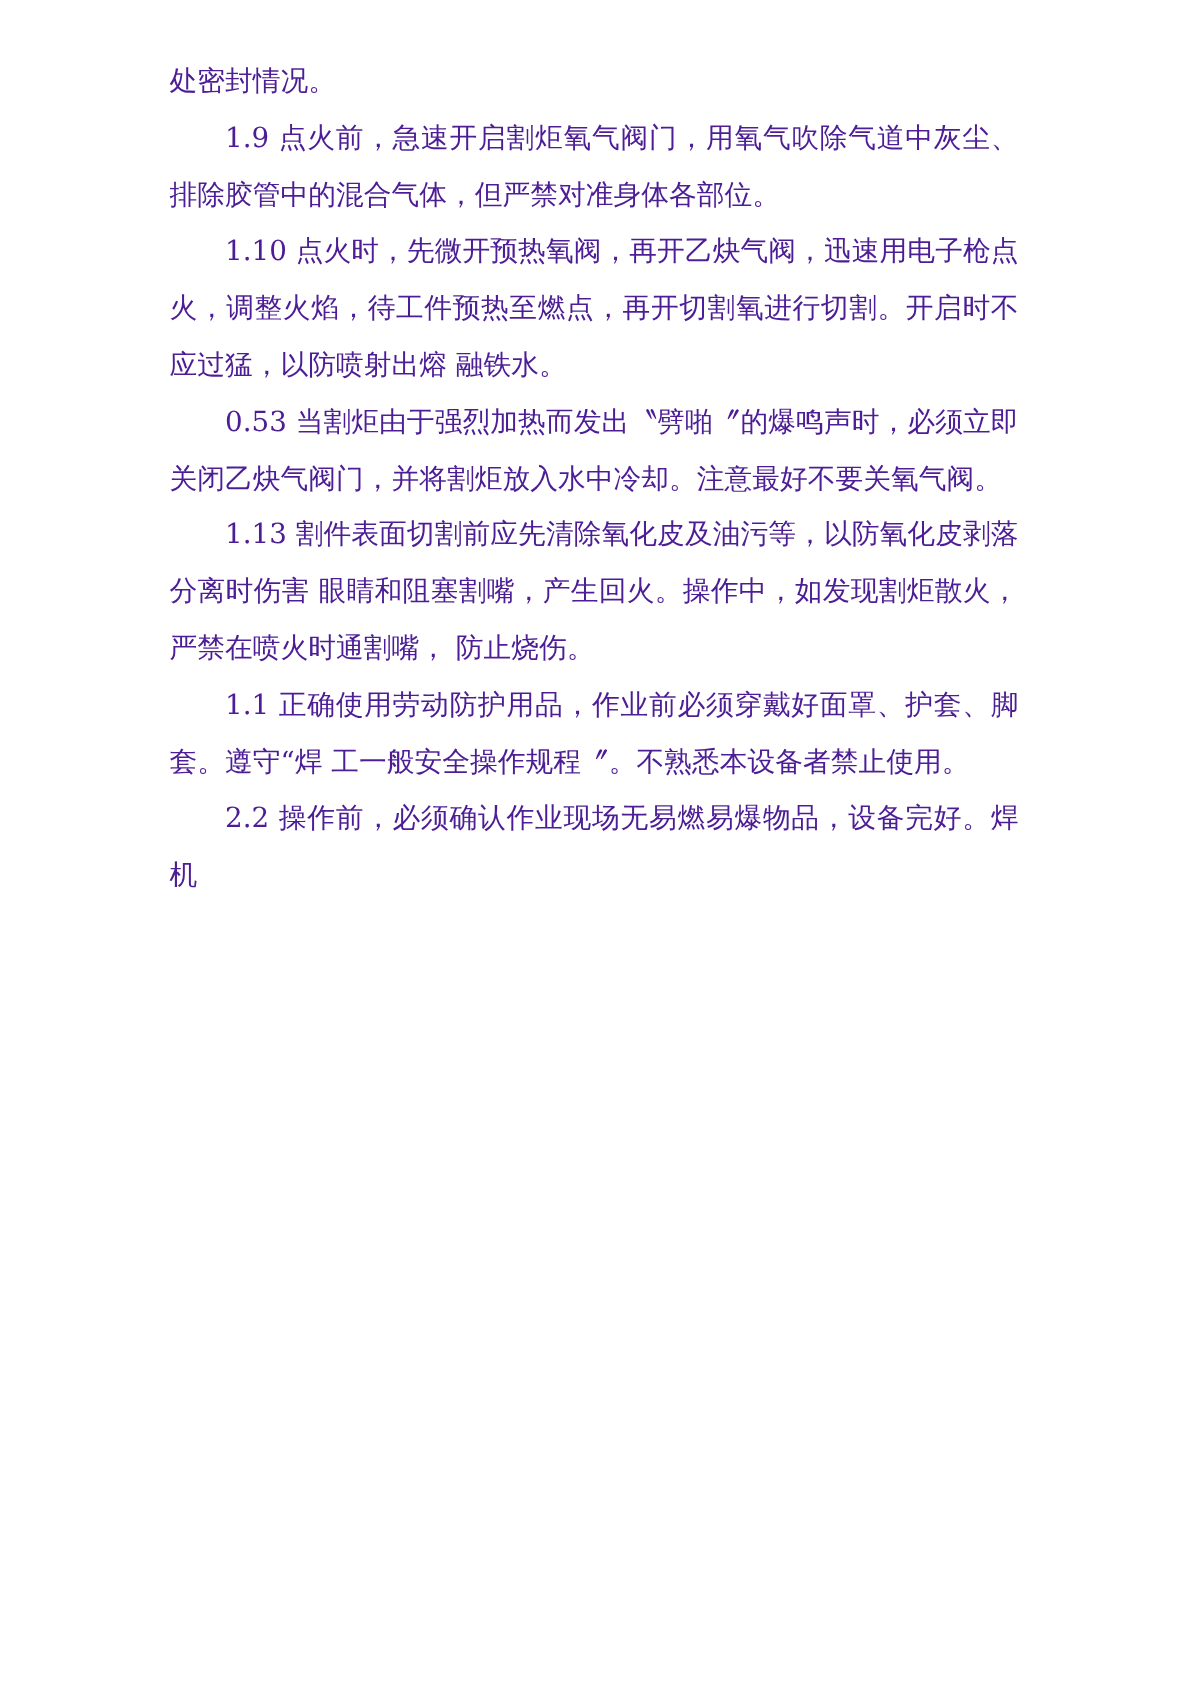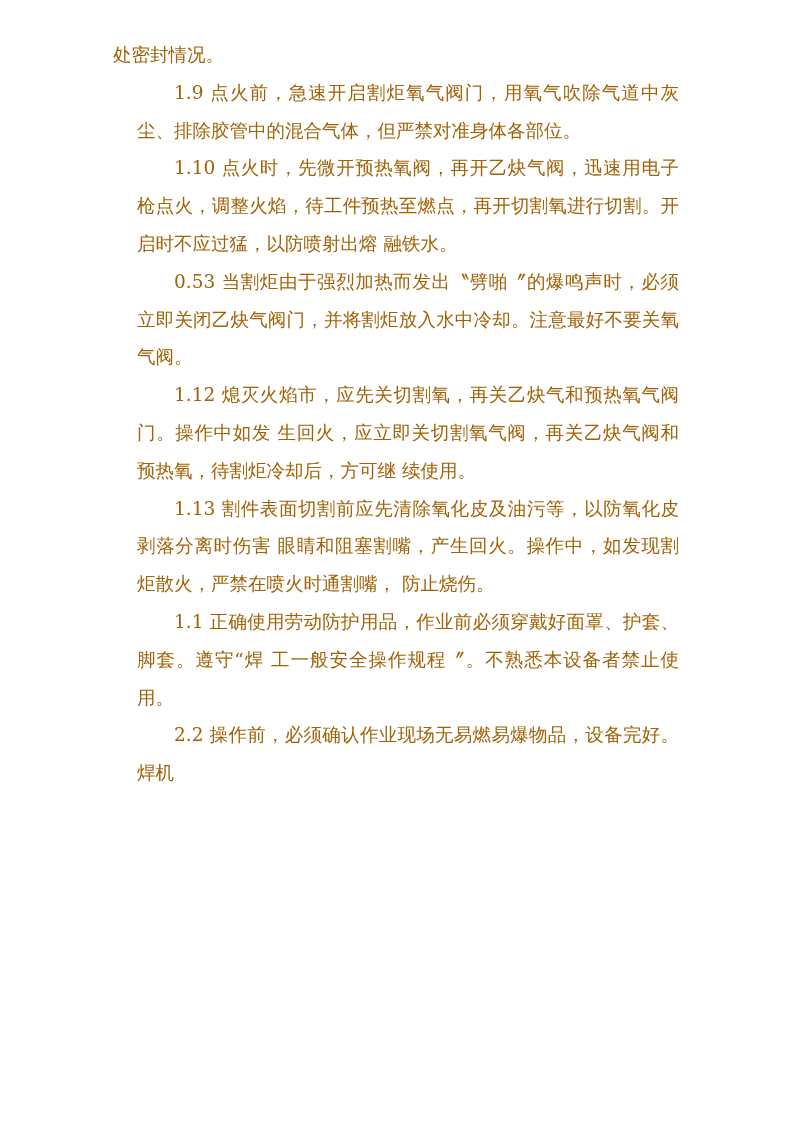--- a/index.html
+++ b/index.html
@@ -1,29 +1,28 @@
 <!DOCTYPE html>
 <html><head>
   <meta charset="utf-8">
   <style>
     html, body { margin: 0; padding: 0; background: #ffffff; }
     body { width: 793px; height: 1122px; position: relative; overflow: hidden; }
     .page {
       position: absolute; left: 113px; top: 36px; width: 566px;
       font-family: "DejaVu Serif", "Liberation Serif", serif;
-      font-size: 18.5px; line-height: 37.8px; color: #a16207;
+      font-size: 18.5px; line-height: 37.8px; color: #4c1d95;
     }
     .para { margin: 0; text-align: justify; text-align-last: left; }
-    .indent { text-indent: 37px; margin-left: 24px; }
+    .indent { text-indent: 37px; }
   </style>
 </head>
 <body>
 
 <div class="page">
   <p class="para">处密封情况。</p>
   <p class="para indent">1.9 点火前，急速开启割炬氧气阀门，用氧气吹除气道中灰尘、排除胶管中的混合气体，但严禁对准身体各部位。</p>
   <p class="para indent">1.10 点火时，先微开预热氧阀，再开乙炔气阀，迅速用电子枪点火，调整火焰，待工件预热至燃点，再开切割氧进行切割。开启时不应过猛，以防喷射出熔 融铁水。</p>
   <p class="para indent">0.53 当割炬由于强烈加热而发出〝劈啪〞的爆鸣声时，必须立即关闭乙炔气阀门，并将割炬放入水中冷却。注意最好不要关氧气阀。</p>
-  <p class="para indent">1.12 熄灭火焰市，应先关切割氧，再关乙炔气和预热氧气阀门。操作中如发 生回火，应立即关切割氧气阀，再关乙炔气阀和预热氧，待割炬冷却后，方可继 续使用。</p>
   <p class="para indent">1.13 割件表面切割前应先清除氧化皮及油污等，以防氧化皮剥落分离时伤害 眼睛和阻塞割嘴，产生回火。操作中，如发现割炬散火，严禁在喷火时通割嘴， 防止烧伤。</p>
   <p class="para indent">1.1 正确使用劳动防护用品，作业前必须穿戴好面罩、护套、脚套。遵守“焊 工一般安全操作规程〞。不熟悉本设备者禁止使用。</p>
   <p class="para indent">2.2 操作前，必须确认作业现场无易燃易爆物品，设备完好。焊机</p>
 </div>
 
 </body></html>

